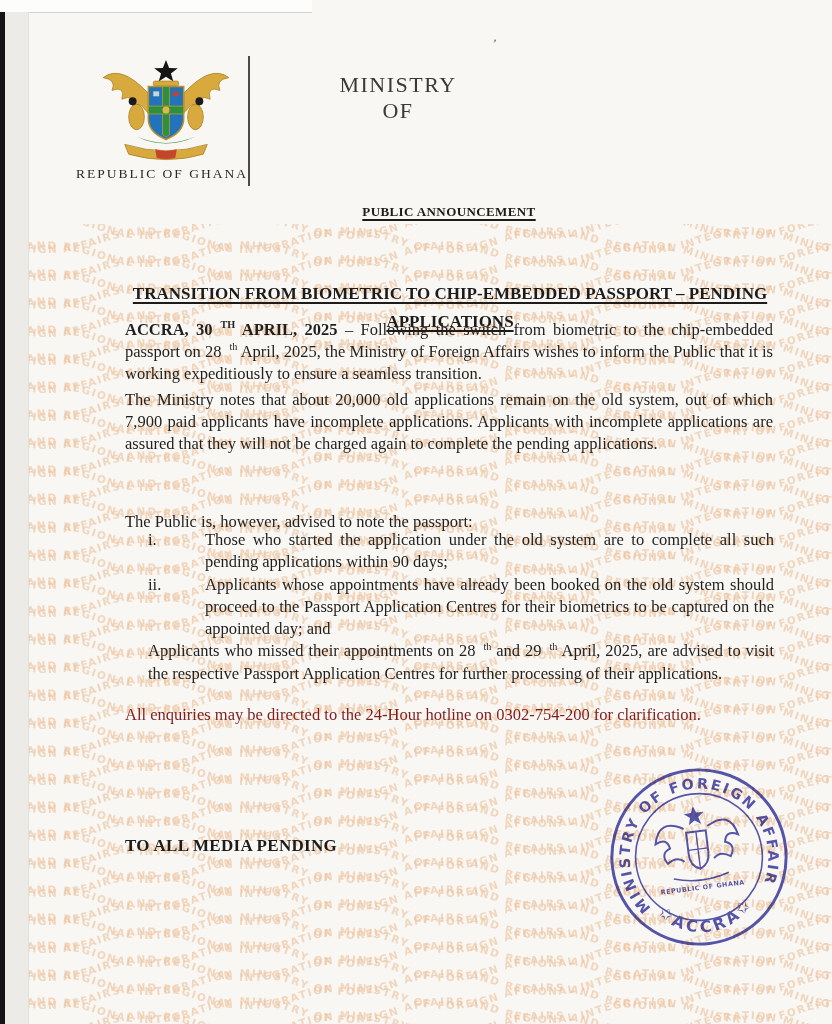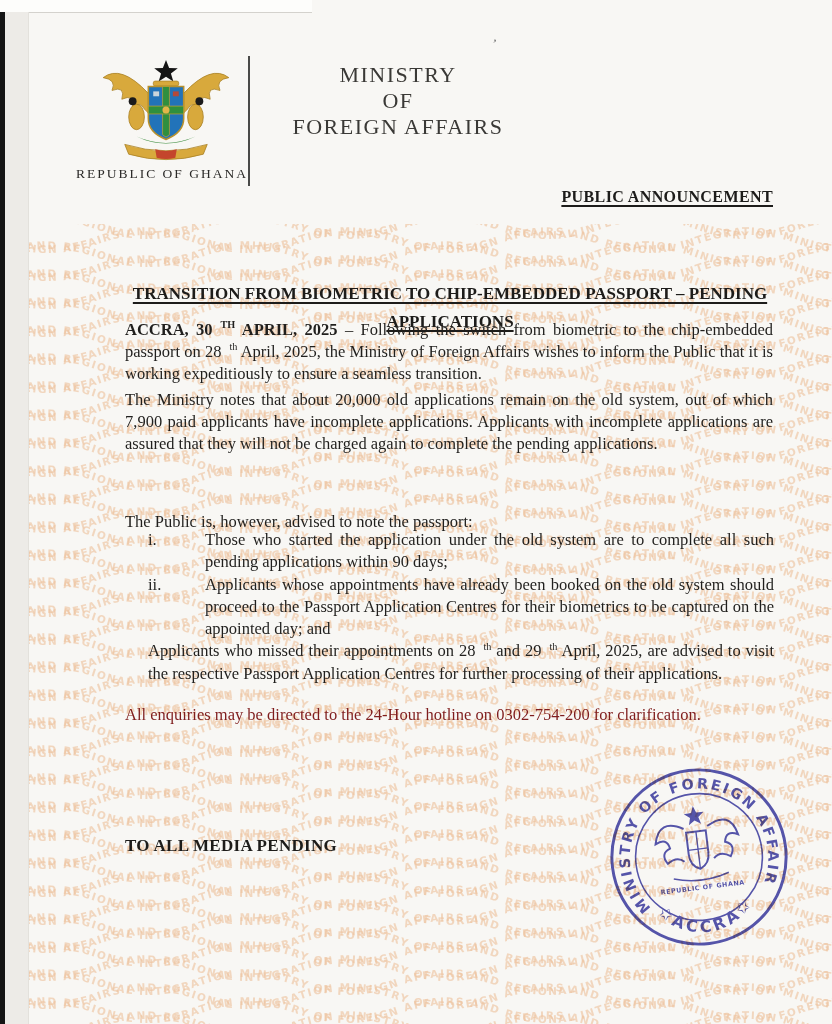--- a/index.html
+++ b/index.html
@@ -22,26 +22,26 @@
   .wm-text{font-family:"DejaVu Sans",sans-serif;font-weight:bold;font-size:10.5px;letter-spacing:1.6px;fill:var(--wm-color,#eec29c);fill-opacity:.62;}
 
   
   .coat{position:absolute;left:86px;top:58px;width:160px;height:108px;}
   .republic-label{
     position:absolute;left:64px;top:166px;width:196px;text-align:center;
     font-size:13.5px;letter-spacing:2px;color:#2b2a28;font-weight:500;white-space:nowrap;
   }
   .divider{position:absolute;left:248px;top:56px;width:2px;height:130px;background:#4a4a48;}
   .ministry{
-    position:absolute;left:252px;top:62px;width:292px;text-align:center;
+    position:absolute;left:252px;top:72px;width:292px;text-align:center;
     font-size:22px;line-height:26px;letter-spacing:1.5px;color:#3a3936;
   }
   .announcement{
-    position:absolute;left:125px;top:188px;width:648px;text-align:right;
-    font-weight:bold;font-size:16px;letter-spacing:.4px;color:#1d1c1a;
+    position:absolute;left:125px;top:204px;width:648px;text-align:center;
+    font-weight:bold;font-size:13px;letter-spacing:.4px;color:#1d1c1a;
     text-decoration:underline;text-underline-offset:3px;text-decoration-thickness:1.8px;
   }
 
   
   .doc-title{
     position:absolute;left:110px;top:247px;width:680px;text-align:center;
     font-weight:bold;font-size:17px;line-height:28px;color:#1d1c1a;
     text-decoration:underline;text-underline-offset:3px;text-decoration-thickness:1.8px;margin-top:33px;
   }
   .para{
@@ -223,21 +223,20 @@
     <rect x="87" y="34" width="6" height="5" fill="#c4452c" opacity="0.9"></rect>
 
     <path d="M 38 88 Q 80 101 122 88 L 118 98 Q 80 109 42 98 Z" fill="#d8a93c" stroke="#a87f22" stroke-width="0.8"></path>
     <path d="M 69 93 Q 80 96.5 91 93 L 89.5 101.5 Q 80 104 70.5 101.5 Z" fill="#c4452c"></path>
   </svg>
   <div class="republic-label">REPUBLIC OF GHANA</div>
   <div class="divider"></div>
   <div class="ministry">
     <div>MINISTRY</div>
     <div>OF</div>
-    <div>FOREIGN AFFAIRS</div>
   </div>
 
   <div class="announcement">PUBLIC ANNOUNCEMENT</div>
 
   <div class="doc-title">TRANSITION FROM BIOMETRIC TO CHIP-EMBEDDED PASSPORT – PENDING APPLICATIONS</div>
 
   <p class="para" id="p1"><strong>ACCRA, 30<sup>TH</sup> APRIL, 2025</strong> – Following the switch from biometric to the chip-embedded passport on 28<sup>th</sup> April, 2025, the Ministry of Foreign Affairs wishes to inform the Public that it is working expeditiously to ensure a seamless transition.</p>
   <p class="para" id="p2">The Ministry notes that about 20,000 old applications remain on the old system, out of which 7,900 paid applicants have incomplete applications. Applicants with incomplete applications are assured that they will not be charged again to complete the pending applications.</p>
   <p class="para" id="p4">The Public is, however, advised to note the passport:</p>
 

